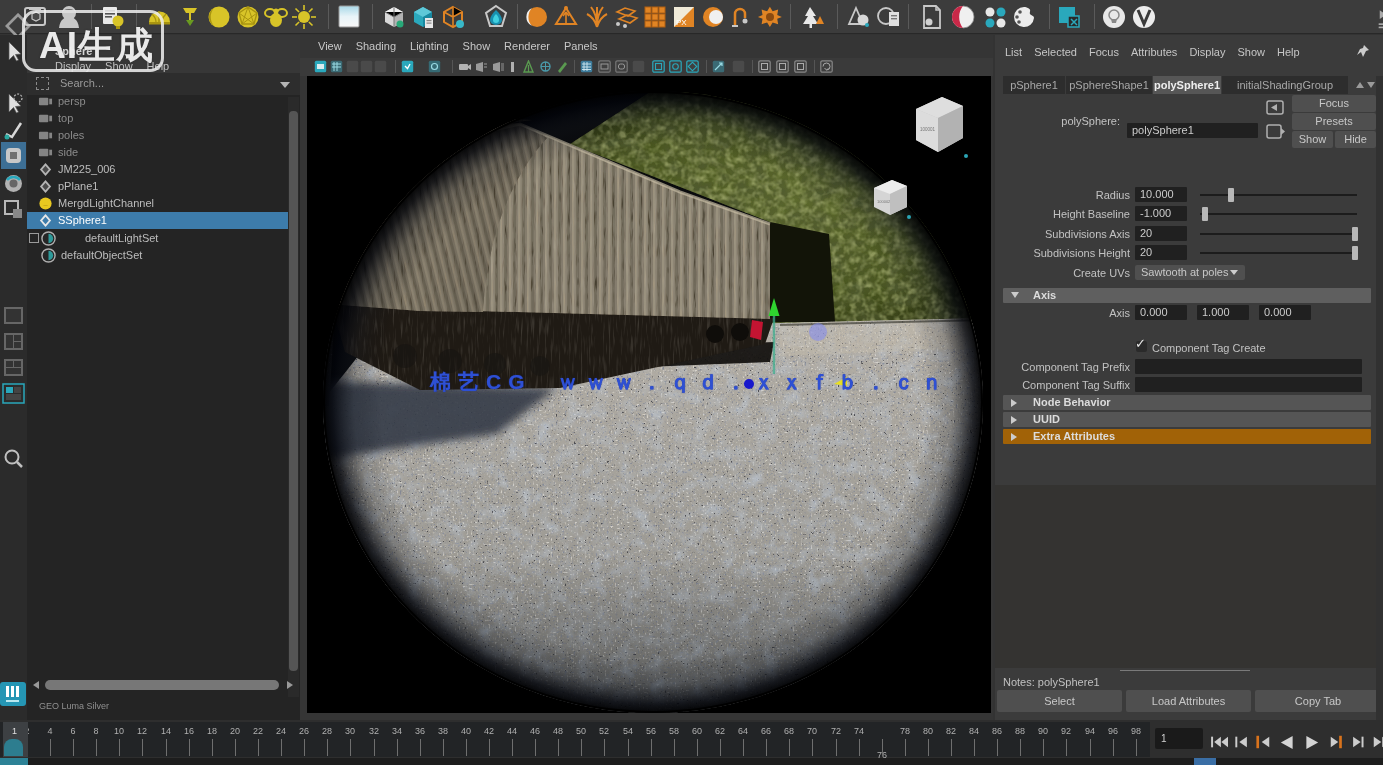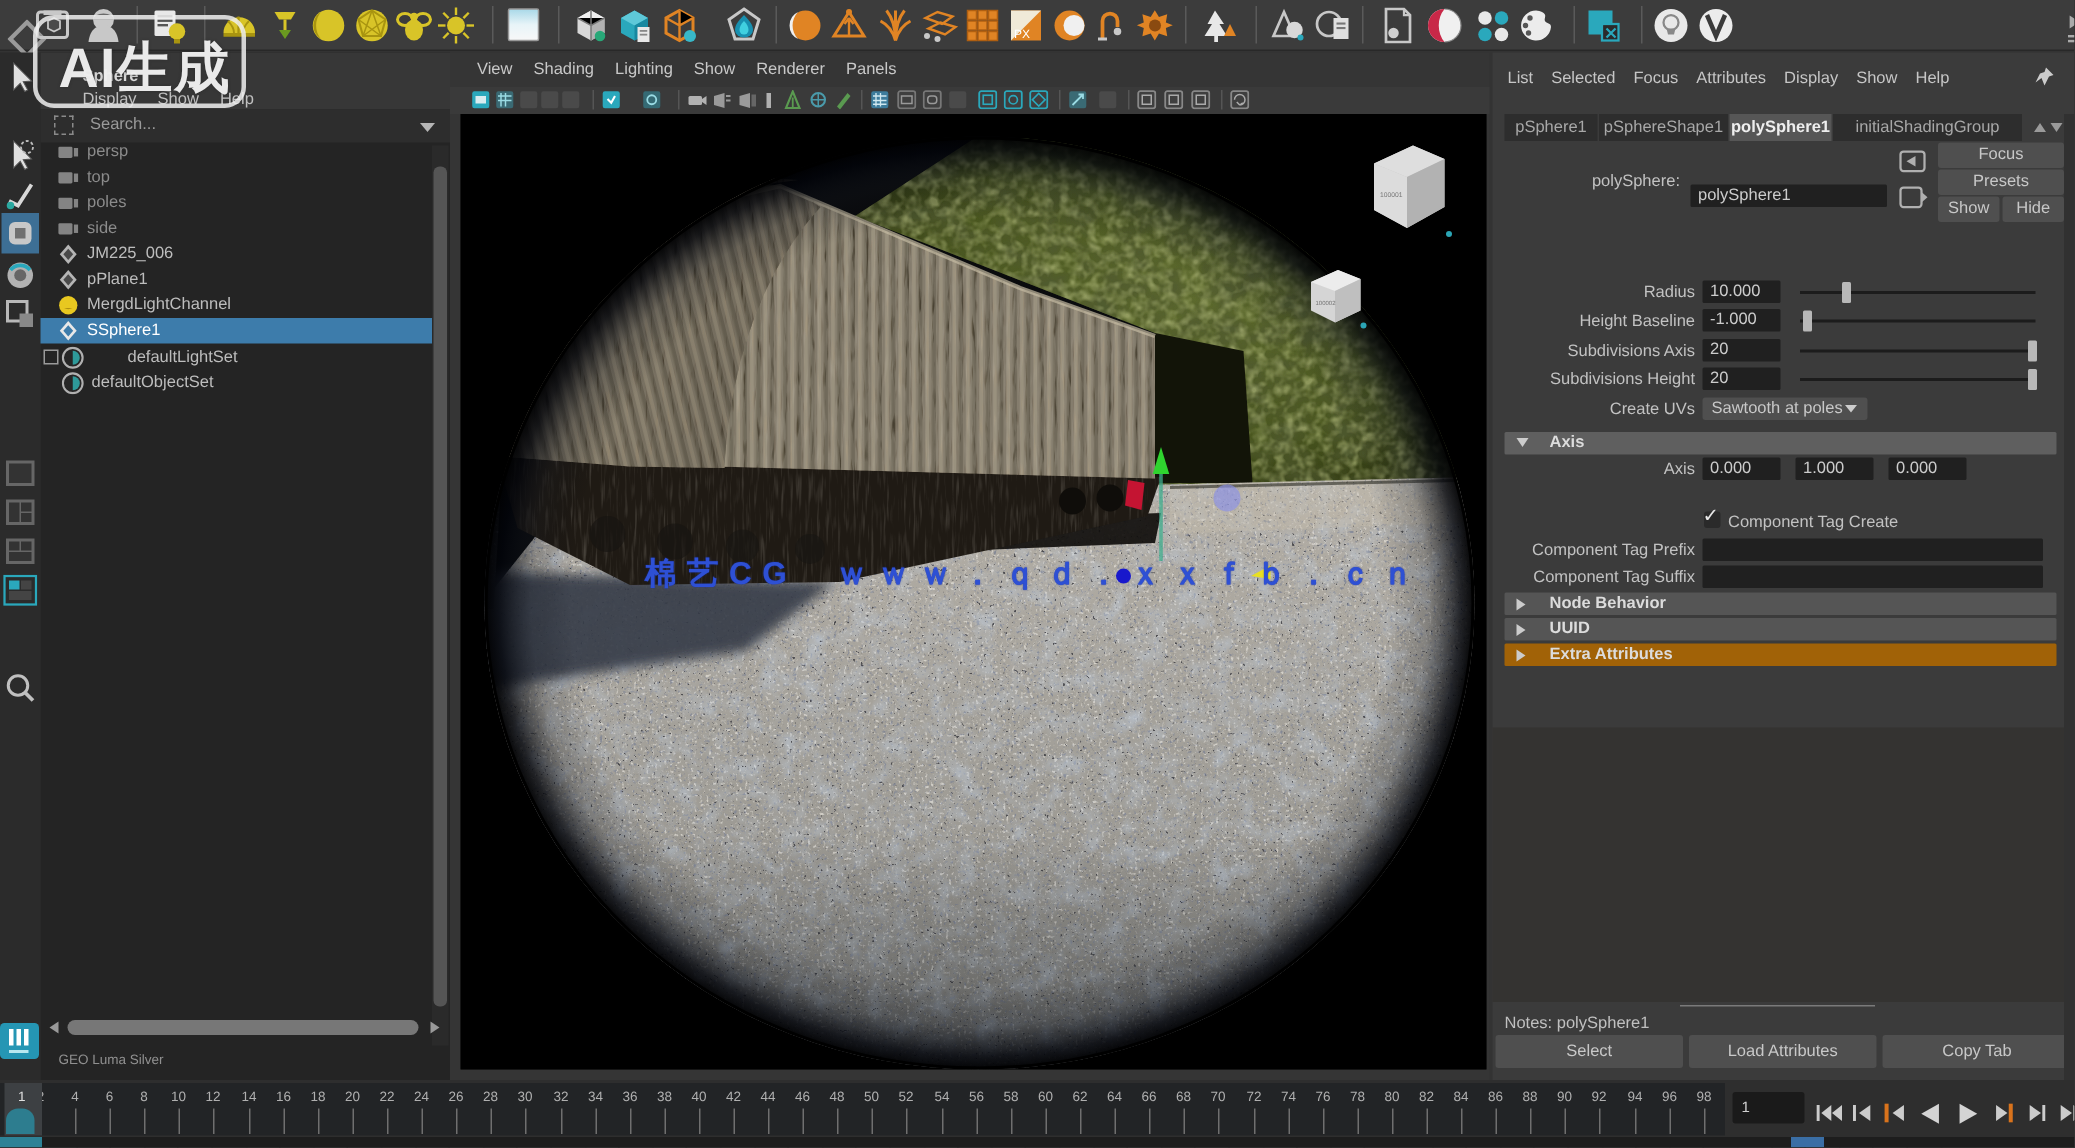--- a/index.html
+++ b/index.html
@@ -881,21 +881,21 @@
         <div class="tlab" style="left:766px;">66</div>
         <div class="tick" style="left:766px;"></div>
         <div class="tlab" style="left:789px;">68</div>
         <div class="tick" style="left:789px;"></div>
         <div class="tlab" style="left:812px;">70</div>
         <div class="tick" style="left:812px;"></div>
         <div class="tlab" style="left:836px;">72</div>
         <div class="tick" style="left:836px;"></div>
         <div class="tlab" style="left:859px;">74</div>
         <div class="tick" style="left:859px;"></div>
-        <div class="tlab" style="left:882px;">76</div>
+        <div class="tlab" style="left:882px;margin-top:24px;">76</div>
         <div class="tick" style="left:882px;"></div>
         <div class="tlab" style="left:905px;">78</div>
         <div class="tick" style="left:905px;"></div>
         <div class="tlab" style="left:928px;">80</div>
         <div class="tick" style="left:928px;"></div>
         <div class="tlab" style="left:951px;">82</div>
         <div class="tick" style="left:951px;"></div>
         <div class="tlab" style="left:974px;">84</div>
         <div class="tick" style="left:974px;"></div>
         <div class="tlab" style="left:997px;">86</div>

